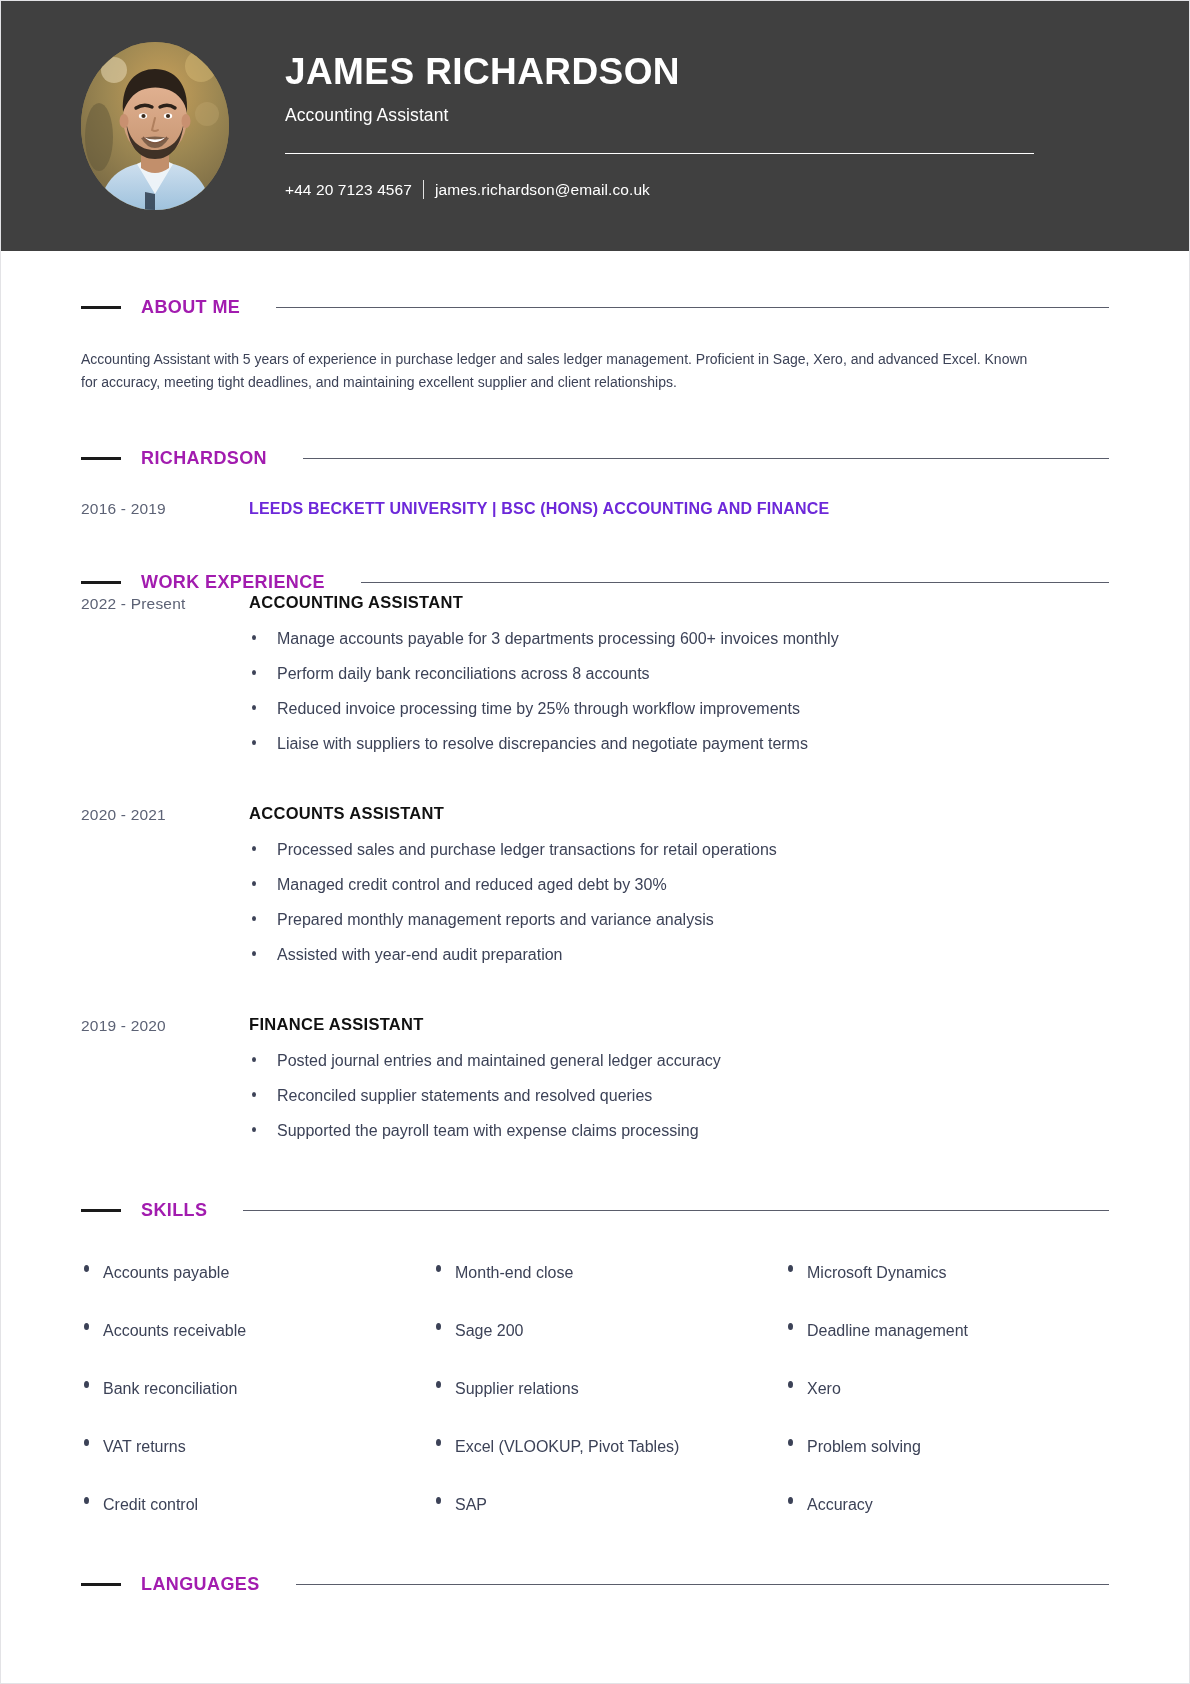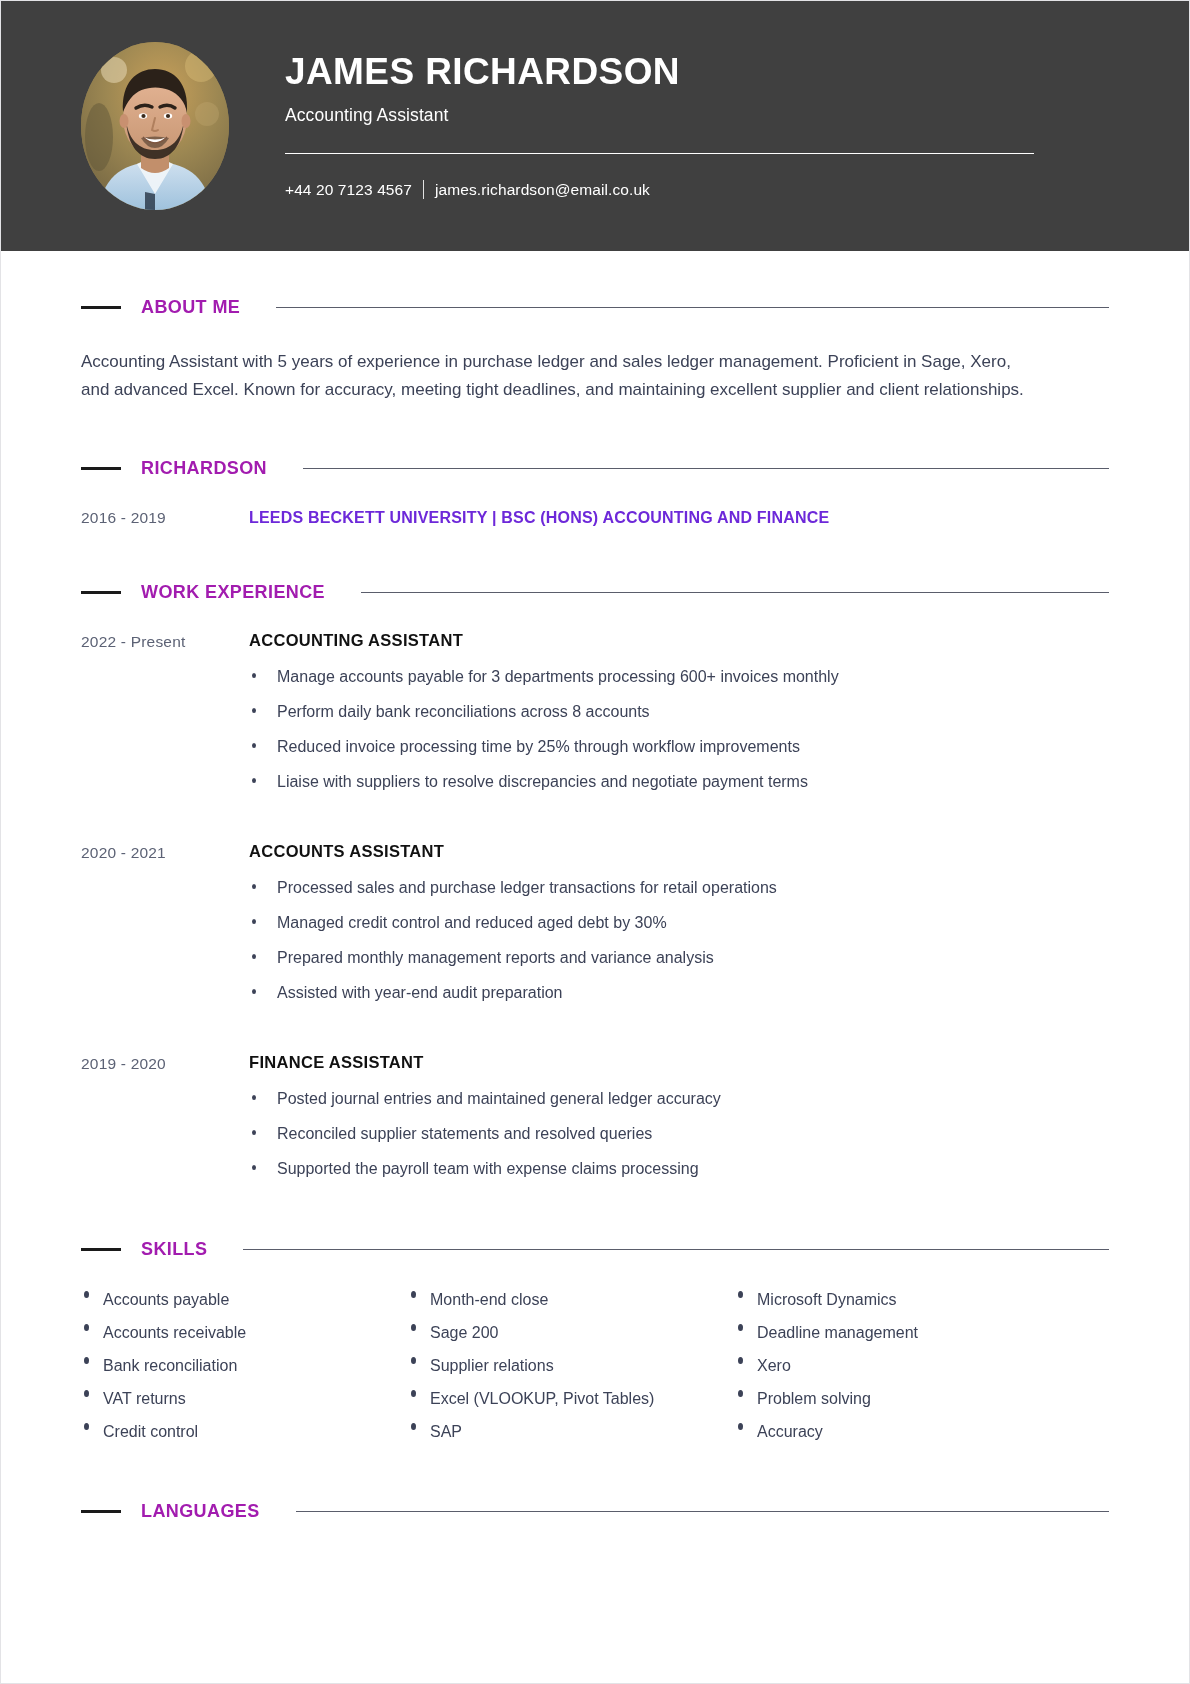--- a/index.html
+++ b/index.html
@@ -117,21 +117,21 @@
     flex: 1 1 auto;
     height: 1px;
     background: #5a5d6b;
     margin-left: 36px;
   }
 
   
   .about-wrap { margin-top: 46px; }
   .about-text {
     margin-top: 31px;
-    font-size: 17px;
+    font-size: 14px;
     line-height: 1.63;
     color: #3c4257;
     max-width: 952px;
   }
 
   
   .edu-wrap { margin-top: 55px; }
   .edu-row {
     margin-top: 30px;
     display: flex;
@@ -148,21 +148,20 @@
   .edu-title {
     font-size: 16px;
     font-weight: 700;
     color: #6d28d9;
     letter-spacing: 0.2px;
   }
 
   
   .work-wrap { margin-top: 55px; }
   .job {
-    margin-top: 29px;
     display: flex;
     align-items: flex-start;
   }
   .job + .job { margin-top: 48px; }
   .job-date {
     width: 168px;
     flex: 0 0 168px;
     font-size: 15.5px;
     color: #5c6275;
     letter-spacing: 0.2px;
@@ -193,25 +192,26 @@
     top: 8px;
     width: 4px;
     height: 5px;
     border-radius: 50%;
     background: #3c4257;
   }
 
   
   .skills-wrap { margin-top: 58px; }
   .skills-grid {
-    margin-top: 24px;
+    margin-top: 36px;
     display: grid;
     grid-template-columns: 327px 327px 1fr;
     column-gap: 0;
     row-gap: 0;
+    gap: 25px;
   }
   .skill {
     position: relative;
     padding-left: 22px;
     font-size: 16px;
     color: #3c4257;
     line-height: 1;
     height: 33px;
     display: flex;
     align-items: center;

